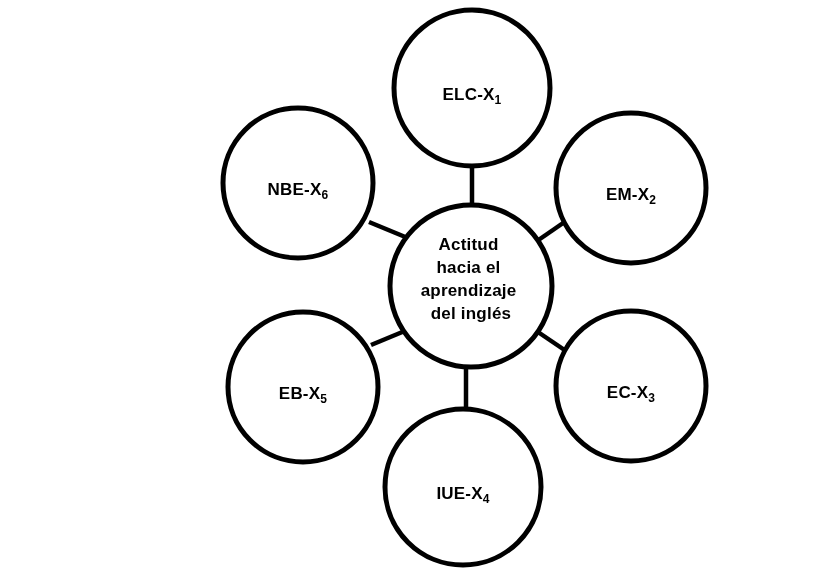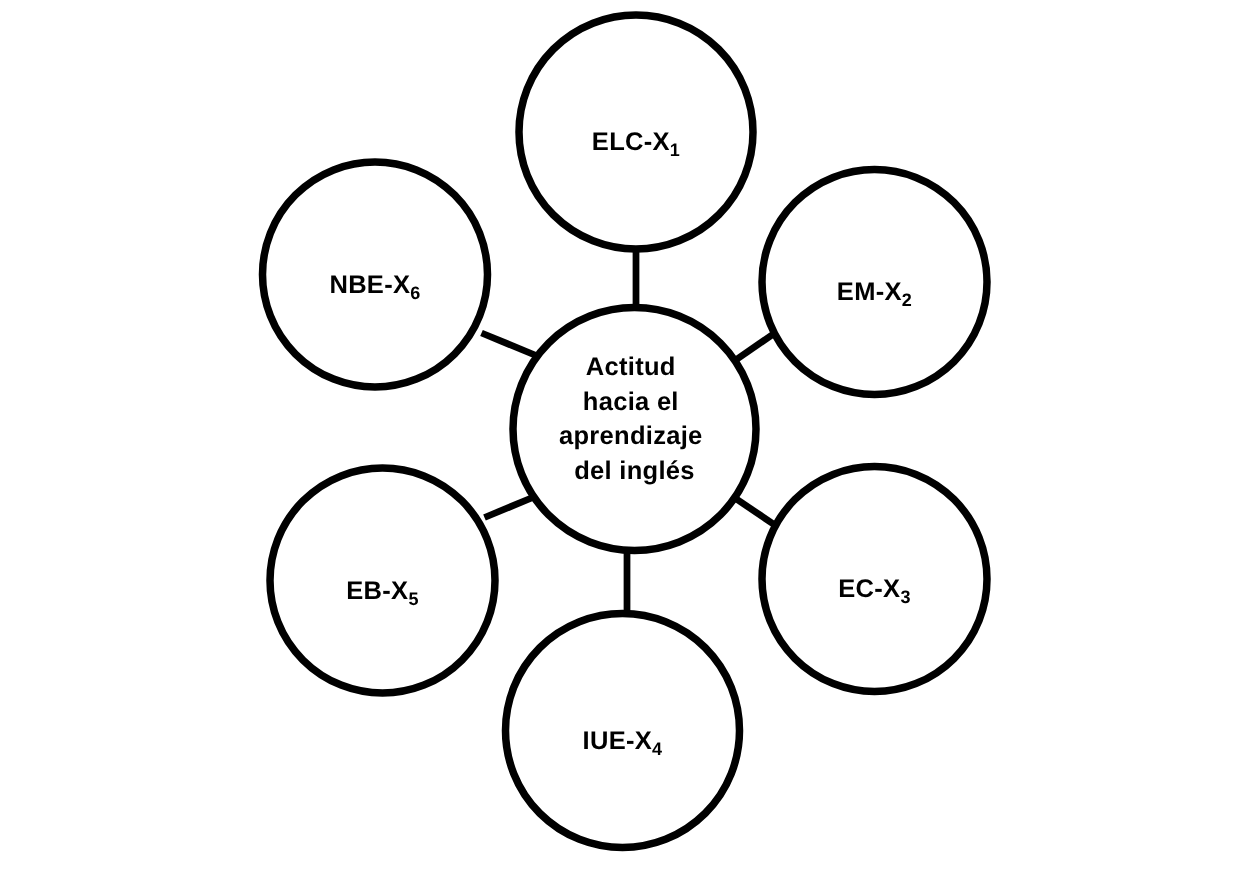--- a/index.html
+++ b/index.html
@@ -11,20 +11,21 @@
     width: 827px;
     height: 583px;
     overflow: hidden;
     font-family: "Liberation Sans", sans-serif;
   }
   #diagram-root {
     position: relative;
     width: 712px;
     height: 583px;
     background: #ffffff;
+    margin-left: 48px;
   }
   svg#mindmap {
     display: block;
     width: 827px;
     height: 583px;
   }
   .node-circle {
     fill: #ffffff;
     stroke: #000000;
     stroke-width: 5;

